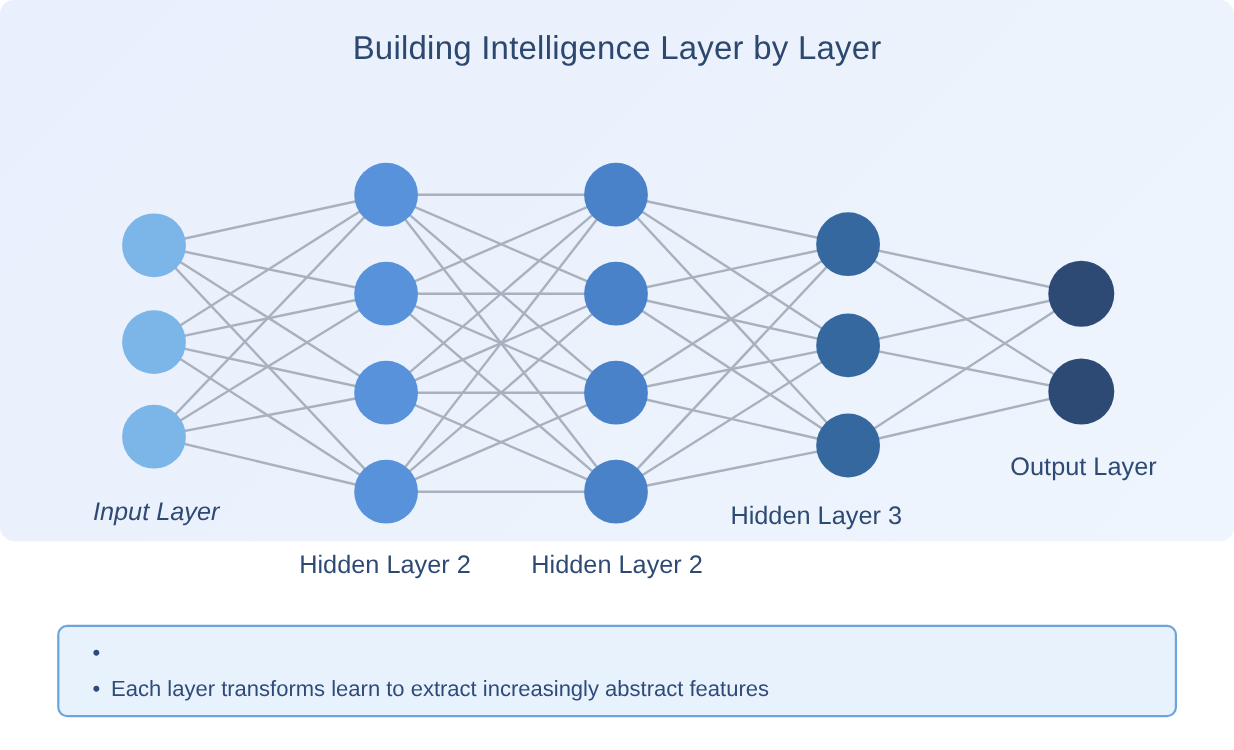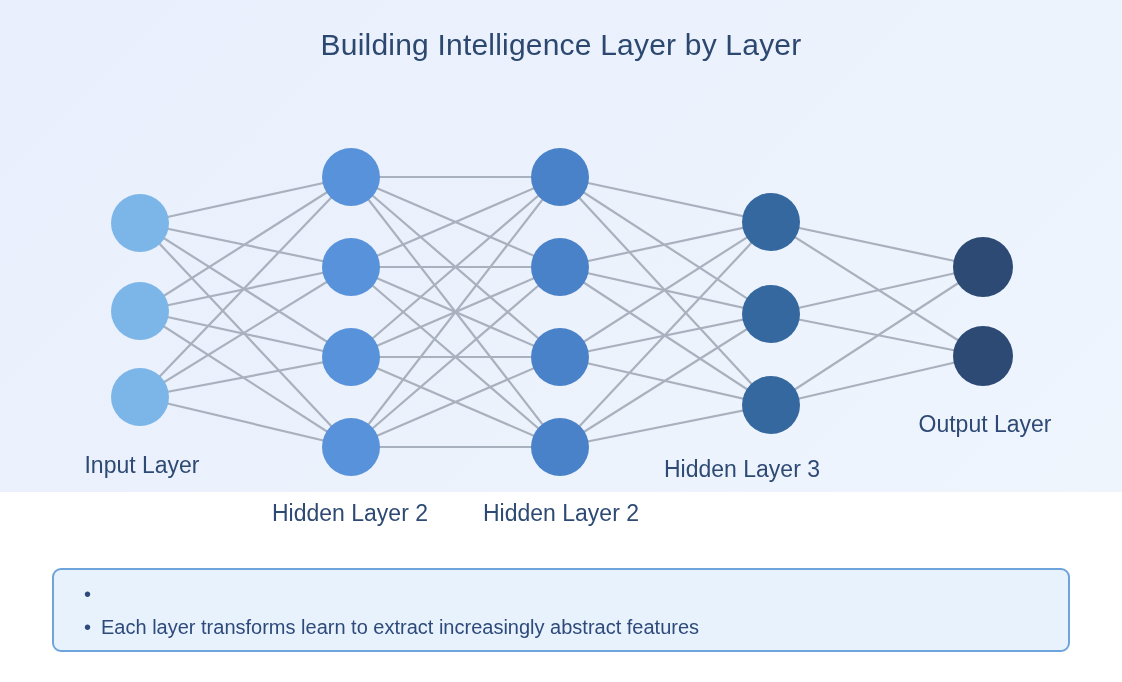--- a/index.html
+++ b/index.html
@@ -10,20 +10,21 @@
     width: 1122px;
     height: 682px;
     overflow: hidden;
     font-family: "Liberation Sans", "DejaVu Sans", sans-serif;
   }
   .stage {
     position: relative;
     width: 1122px;
     height: 492px;
     background: linear-gradient(135deg, #e9effc 0%, #ebf2fc 55%, #eef5fd 100%);
+    border-radius: 13px;
   }
   .title {
     position: absolute;
     top: 28px;
     left: 0;
     width: 100%;
     text-align: center;
     font-size: 30px;
     font-weight: 500;
     letter-spacing: 0.2px;
@@ -134,21 +135,21 @@
         <circle cx="771" cy="222" r="29" fill="#35689f"></circle>
         <circle cx="771" cy="314" r="29" fill="#35689f"></circle>
         <circle cx="771" cy="405" r="29" fill="#35689f"></circle>
         <circle cx="983" cy="267" r="30" fill="#2d4a75"></circle>
         <circle cx="983" cy="356" r="30" fill="#2d4a75"></circle>
       </g>
   </svg>
 
   <div class="title" style="color: rgb(44, 72, 110);">Building Intelligence Layer by Layer</div>
 
-  <div class="layer-label" style="left: 142px; top: 465px; color: rgb(46, 74, 116);">Input Layer</div>
+  <div class="layer-label" style="left: 142px; top: 465px; color: rgb(46, 74, 116); font-style: italic;">Input Layer</div>
   <div class="layer-label" style="left: 350px; top: 513px; color: rgb(46, 74, 116);">Hidden Layer 2</div>
   <div class="layer-label" style="left: 561px; top: 513px; color: rgb(46, 74, 116); text-align: right;">Hidden Layer 2</div>
   <div class="layer-label" style="left: 742px; top: 469px; color: rgb(46, 74, 116);">Hidden Layer 3</div>
   <div class="layer-label" style="left: 985px; top: 424px; color: rgb(46, 74, 116);">Output Layer</div>
 
   <div class="note-box" style="border-color: rgb(110, 164, 220); background: rgb(232, 242, 253); color: rgb(46, 74, 122);">
     <div class="note-line">
       <span class="bullet">•</span>
     </div>
     <div class="note-line">

